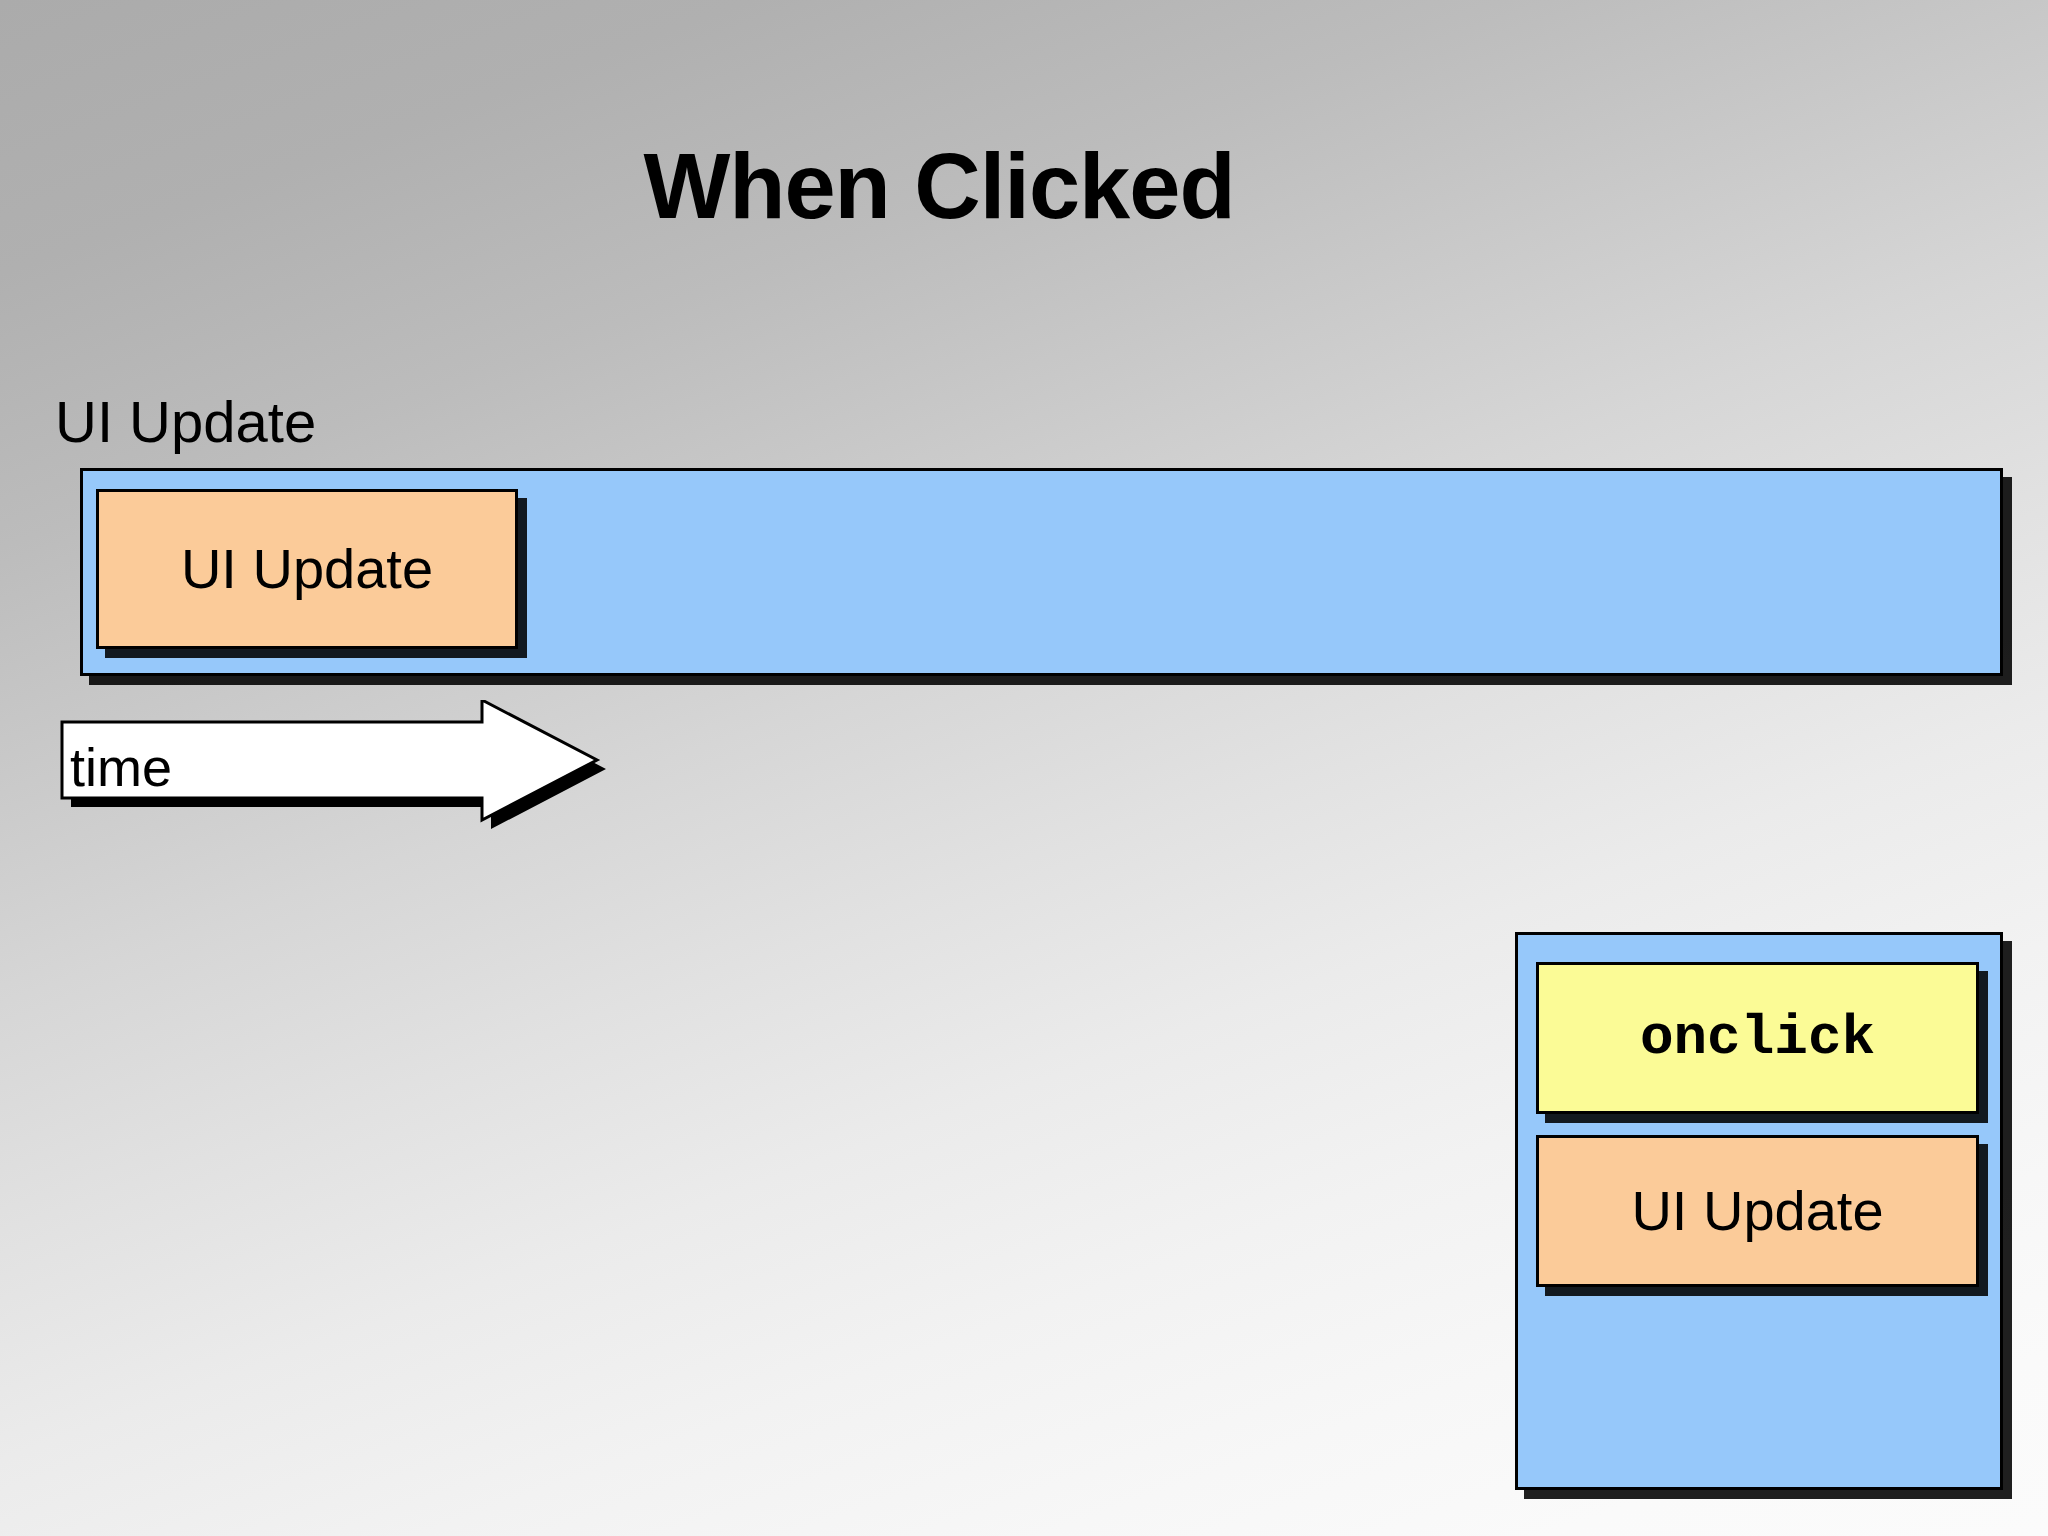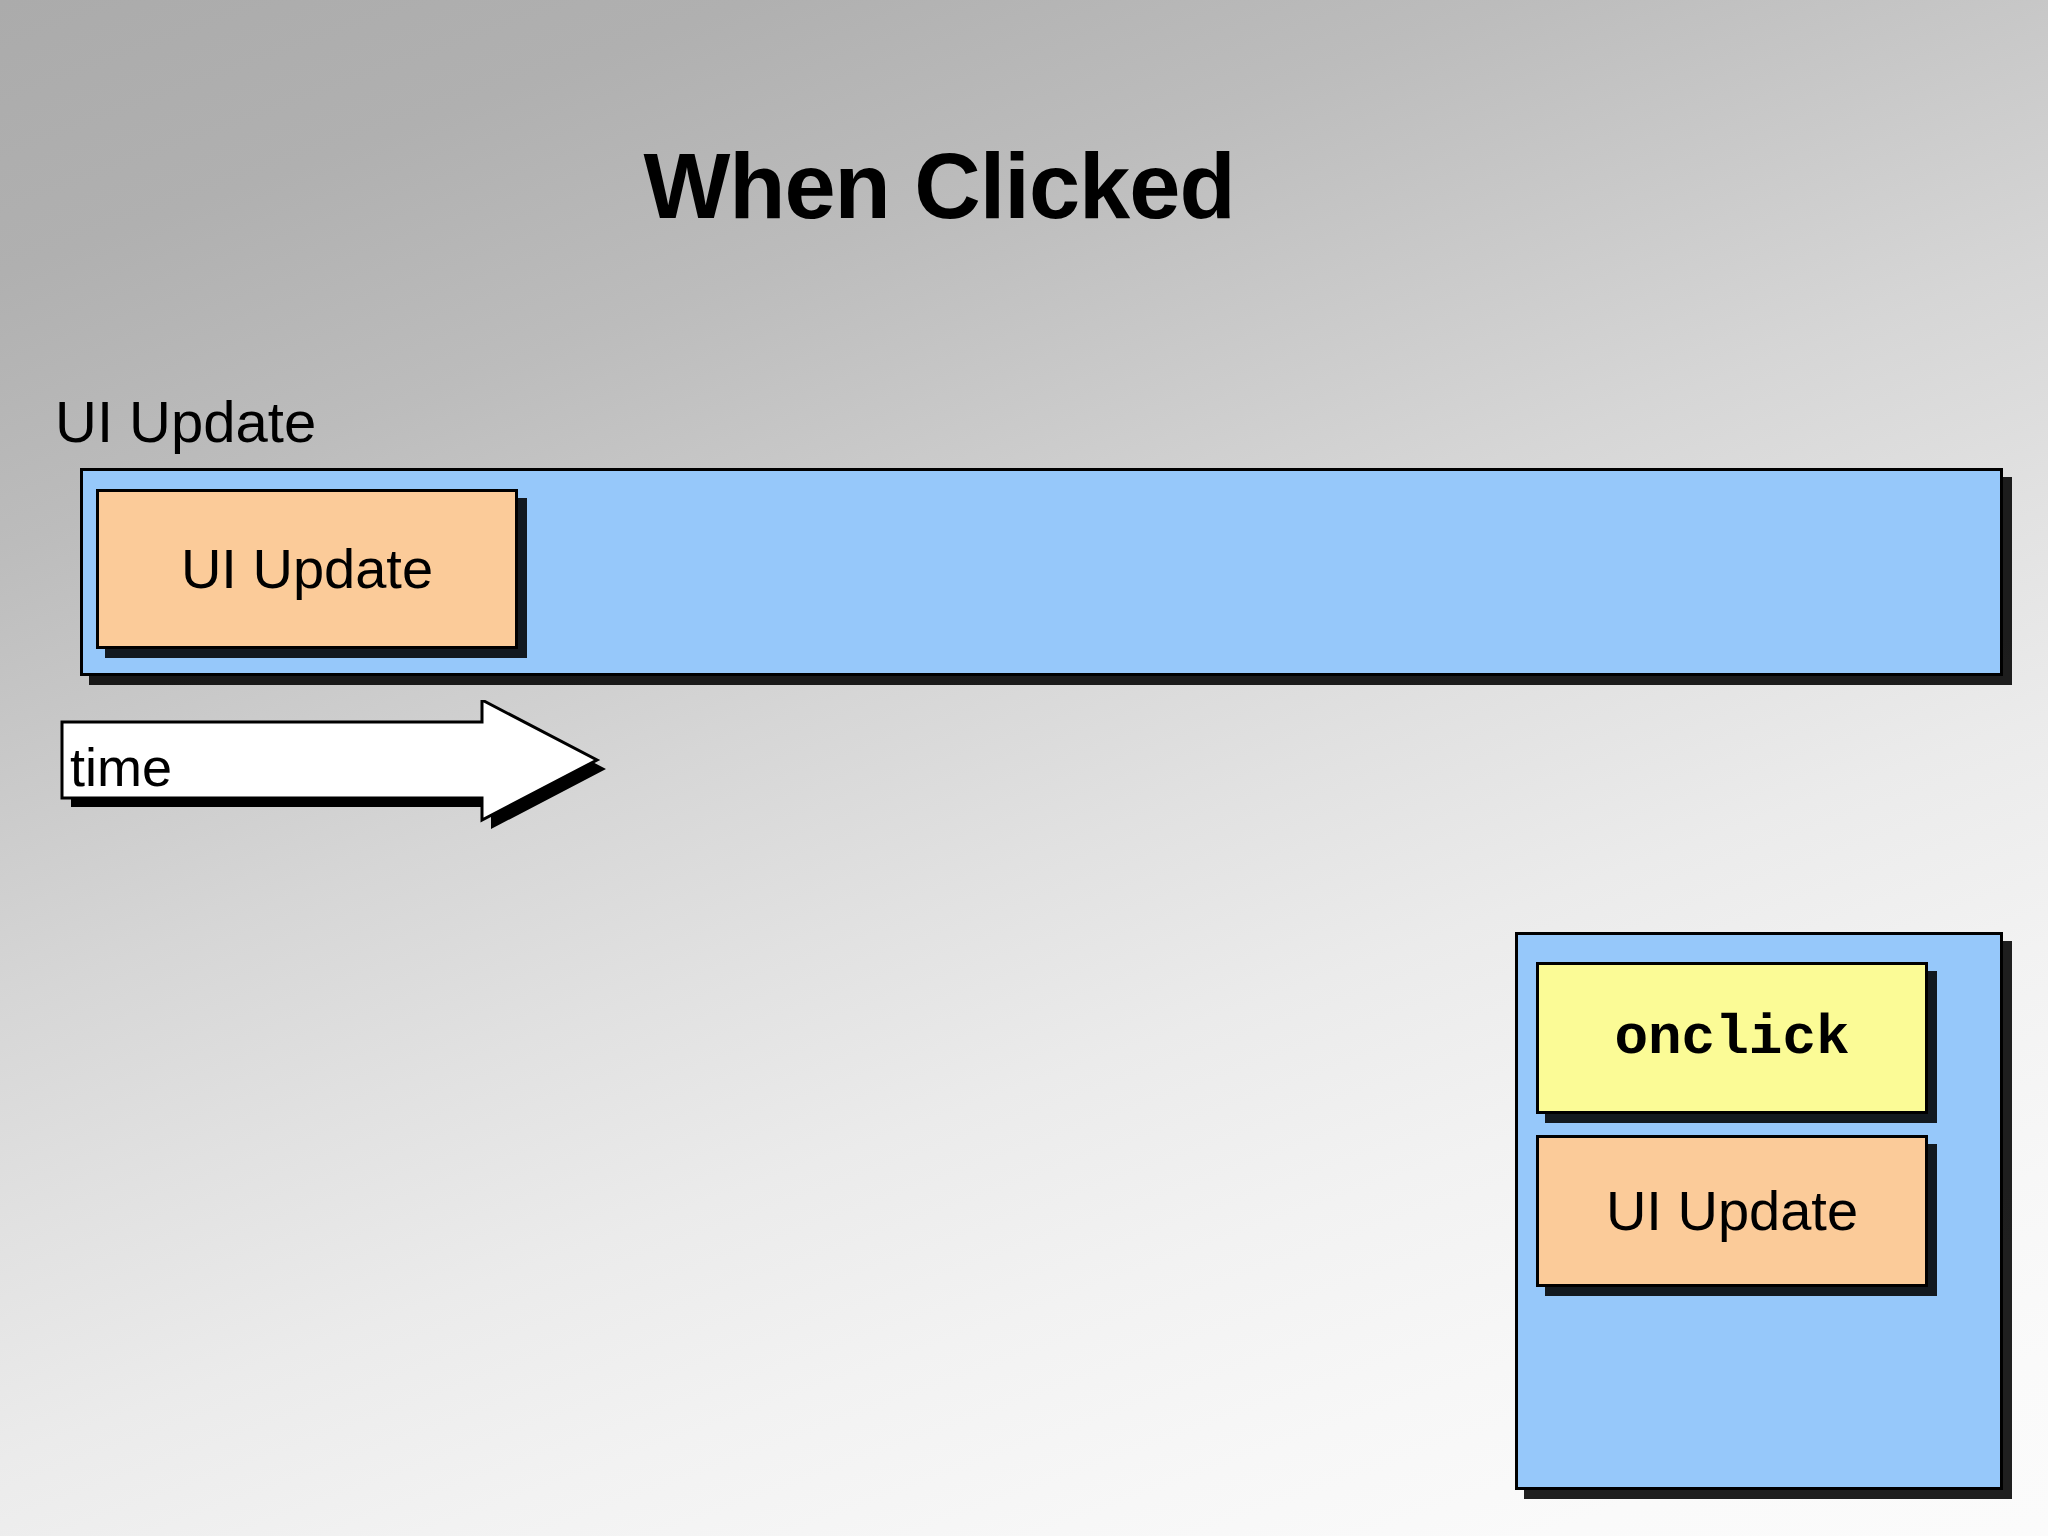--- a/index.html
+++ b/index.html
@@ -128,21 +128,21 @@
     width: 488px;
     height: 558px;
     background: #96c8fa;
     border: 3px solid #000000;
     box-sizing: border-box;
   }
 
   .queue-item {
     position: absolute;
     left: 1508px;
-    width: 392px;
+    width: 443px;
     border: 3px solid #000000;
     box-sizing: border-box;
     display: flex;
     align-items: center;
     justify-content: center;
   }
   #queue-item-onclick {
     top: 962px;
     height: 152px;
     background: #fbfb96;

